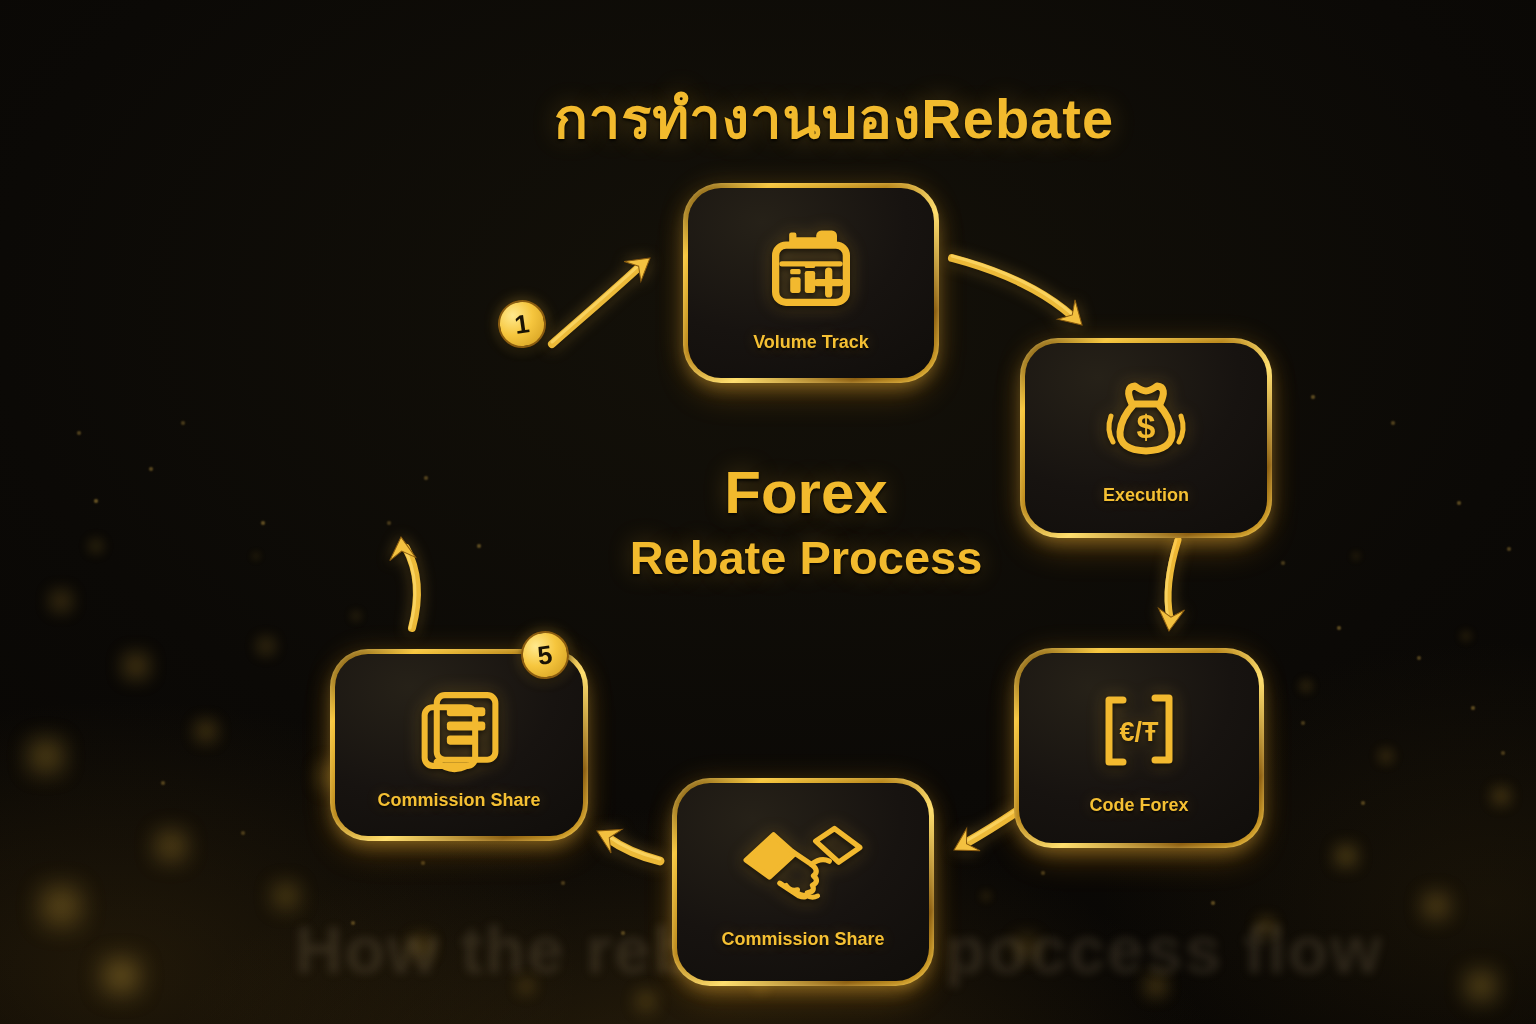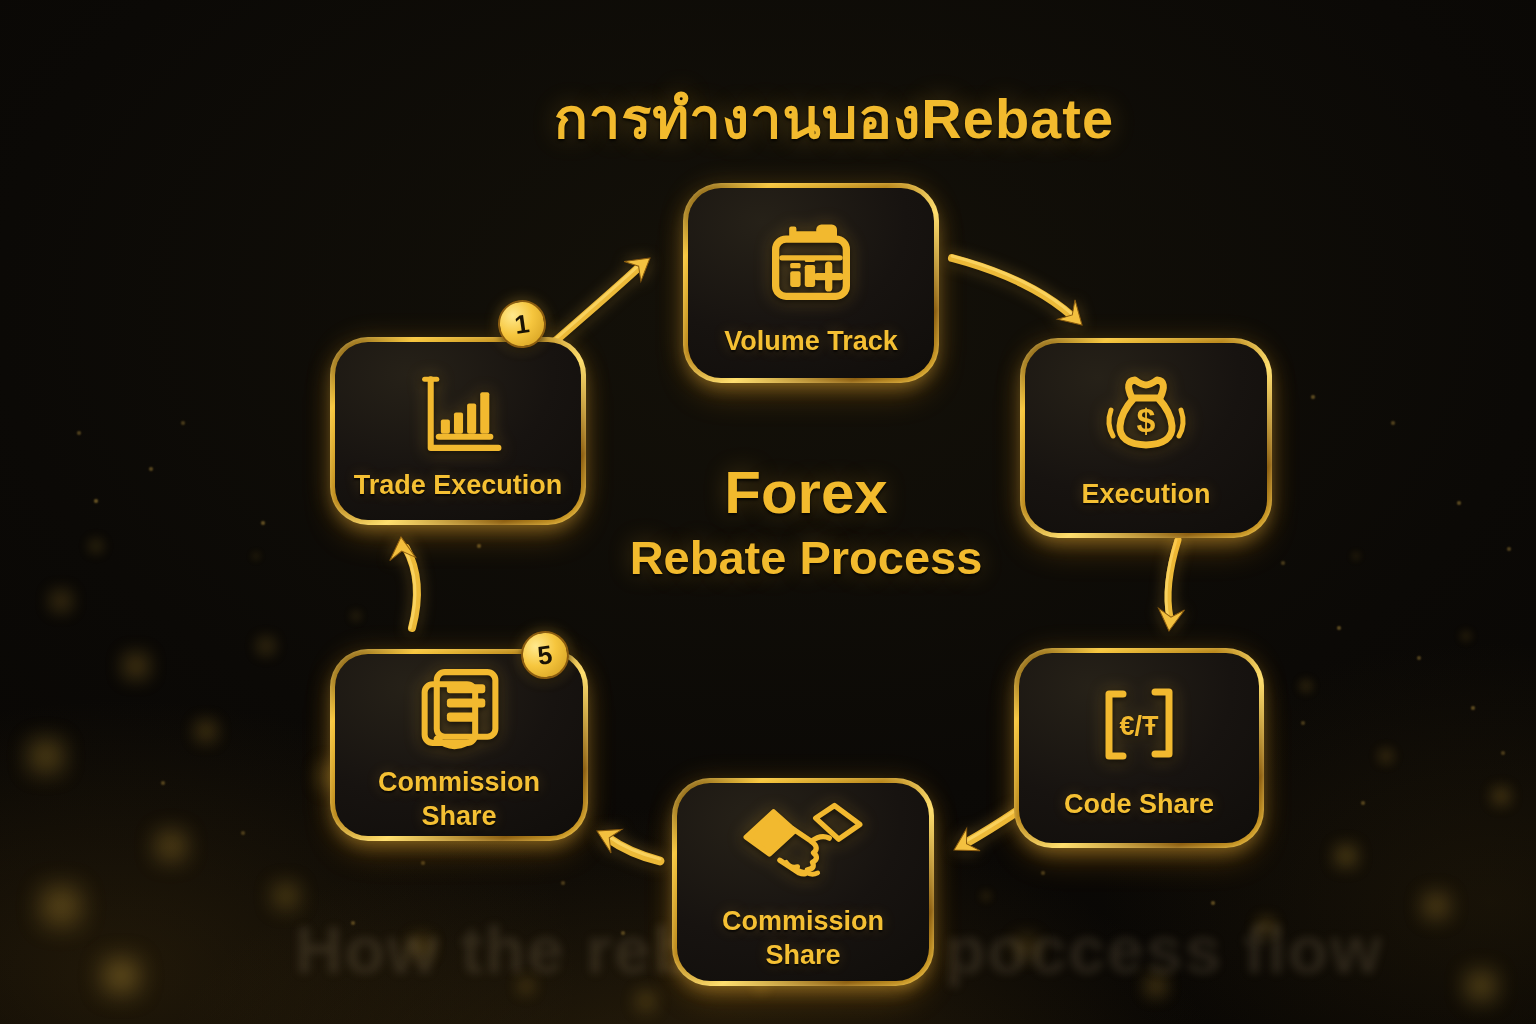--- a/index.html
+++ b/index.html
@@ -63,21 +63,21 @@
   
   .node{position:absolute;z-index:3;border-radius:38px;padding:5px;
     background:linear-gradient(140deg,#6b4a0e 0%,#f7c63e 18%,#b9871c 42%,#ffdf6e 58%,#8a5c10 82%,#e8b42e 100%);
     box-shadow:0 0 26px rgba(255,190,60,.16),0 16px 34px -8px rgba(255,170,25,.30),
       0 8px 16px -4px rgba(255,205,80,.25), inset 0 0 5px rgba(255,225,130,.55);}
   .node-inner{width:100%;height:100%;border-radius:33px;display:flex;flex-direction:column;
     align-items:center;justify-content:center;padding:14px 10px 10px;
     background:radial-gradient(130% 130% at 30% 18%,#262118 0%,#171310 45%,#0d0b08 100%);}
   .node-icon{color:#f2b92f;flex:0 0 auto;display:flex;align-items:center;justify-content:center;
     filter:drop-shadow(0 2px 3px rgba(0,0,0,.7)) drop-shadow(0 0 8px rgba(255,195,60,.25));}
-  .node-label{margin-top:10px;font-size:27px;font-weight:700;color:#f5c033;text-align:center;
+  .node-label{margin-top:10px;font-size:18px;font-weight:700;color:#f5c033;text-align:center;
     line-height:1.25;text-shadow:0 2px 2px rgba(0,0,0,.7),0 0 14px rgba(255,190,60,.22);}
   .n-volume{left:683px;top:183px;width:256px;height:200px;}
   .n-cashback{left:1020px;top:338px;width:252px;height:200px;}
   .n-codefetch{left:1014px;top:648px;width:250px;height:200px;}
   .n-commission-b{left:672px;top:778px;width:262px;height:208px;}
   .n-commission-l{left:330px;top:649px;width:258px;height:192px;}
   .n-trade{left:330px;top:337px;width:256px;height:188px;}
   .n-commission-l .node-label,.n-commission-b .node-label{max-width:210px;}
   
   .badge{position:absolute;z-index:4;width:48px;height:48px;border-radius:50%;
@@ -184,21 +184,21 @@
 
   <div class="node n-codefetch">
     <div class="node-inner">
       <span class="node-icon">
         <svg width="100" height="100" viewBox="0 0 100 100">
           <path d="M34 16 L20 16 L20 78 L34 78" fill="none" stroke="currentColor" stroke-width="7" stroke-linecap="round" stroke-linejoin="round"></path>
           <path d="M66 14 L80 14 L80 76 L66 76" fill="none" stroke="currentColor" stroke-width="7" stroke-linecap="round" stroke-linejoin="round"></path>
           <text x="50" y="57" text-anchor="middle" font-size="27" font-weight="bold" fill="currentColor">€/Ŧ</text>
         </svg>
       </span>
-      <div class="node-label">Code Share</div>
+      <div class="node-label">Code Forex</div>
     </div>
   </div>
 
   <div class="node n-commission-b">
     <div class="node-inner">
       <span class="node-icon">
         <svg width="128" height="100" viewBox="0 0 120 95">
           <path d="M6 40 L32 16 L52 34 L28 56 Z" fill="currentColor" stroke="currentColor" stroke-width="5" stroke-linejoin="round"></path>
           <path d="M114 28 L90 10 L72 22 L94 42 Z" fill="none" stroke="currentColor" stroke-width="5" stroke-linejoin="round"></path>
           <path d="M50 32 L68 44 Q76 50 70 55 Q76 60 69 64 Q72 70 64 71 Q64 77 56 74 L38 62" fill="none" stroke="currentColor" stroke-width="5" stroke-linejoin="round" stroke-linecap="round"></path>
@@ -219,36 +219,20 @@
           <rect x="38" y="24" width="38" height="9" rx="3" fill="currentColor"></rect>
           <rect x="38" y="38" width="38" height="9" rx="3" fill="currentColor"></rect>
           <rect x="38" y="52" width="28" height="9" rx="3" fill="currentColor"></rect>
           <path d="M28 78 q14 12 30 4" fill="none" stroke="currentColor" stroke-width="6" stroke-linecap="round"></path>
         </svg>
       </span>
       <div class="node-label">Commission Share</div>
     </div>
   </div>
 
-  <div class="node n-trade">
-    <div class="node-inner">
-      <span class="node-icon">
-        <svg width="104" height="96" viewBox="0 0 100 95">
-          <path d="M17 16 H29" stroke="currentColor" stroke-width="5" stroke-linecap="round"></path>
-          <path d="M23 16 V84 H90" fill="none" stroke="currentColor" stroke-width="6" stroke-linecap="round" stroke-linejoin="round"></path>
-          <path d="M31 73 H82" stroke="currentColor" stroke-width="6" stroke-linecap="round"></path>
-          <rect x="33" y="56" width="9" height="14" rx="2" fill="currentColor"></rect>
-          <rect x="46" y="49" width="9" height="21" rx="2" fill="currentColor"></rect>
-          <rect x="59" y="40" width="9" height="30" rx="2" fill="currentColor"></rect>
-          <rect x="72" y="29" width="9" height="41" rx="2" fill="currentColor"></rect>
-        </svg>
-      </span>
-      <div class="node-label">Trade Execution</div>
-    </div>
-  </div>
 
   <div class="badge badge-1">
     <span>1</span>
   </div>
   <div class="badge badge-5">
     <span>5</span>
   </div>
 
 </div>
 

